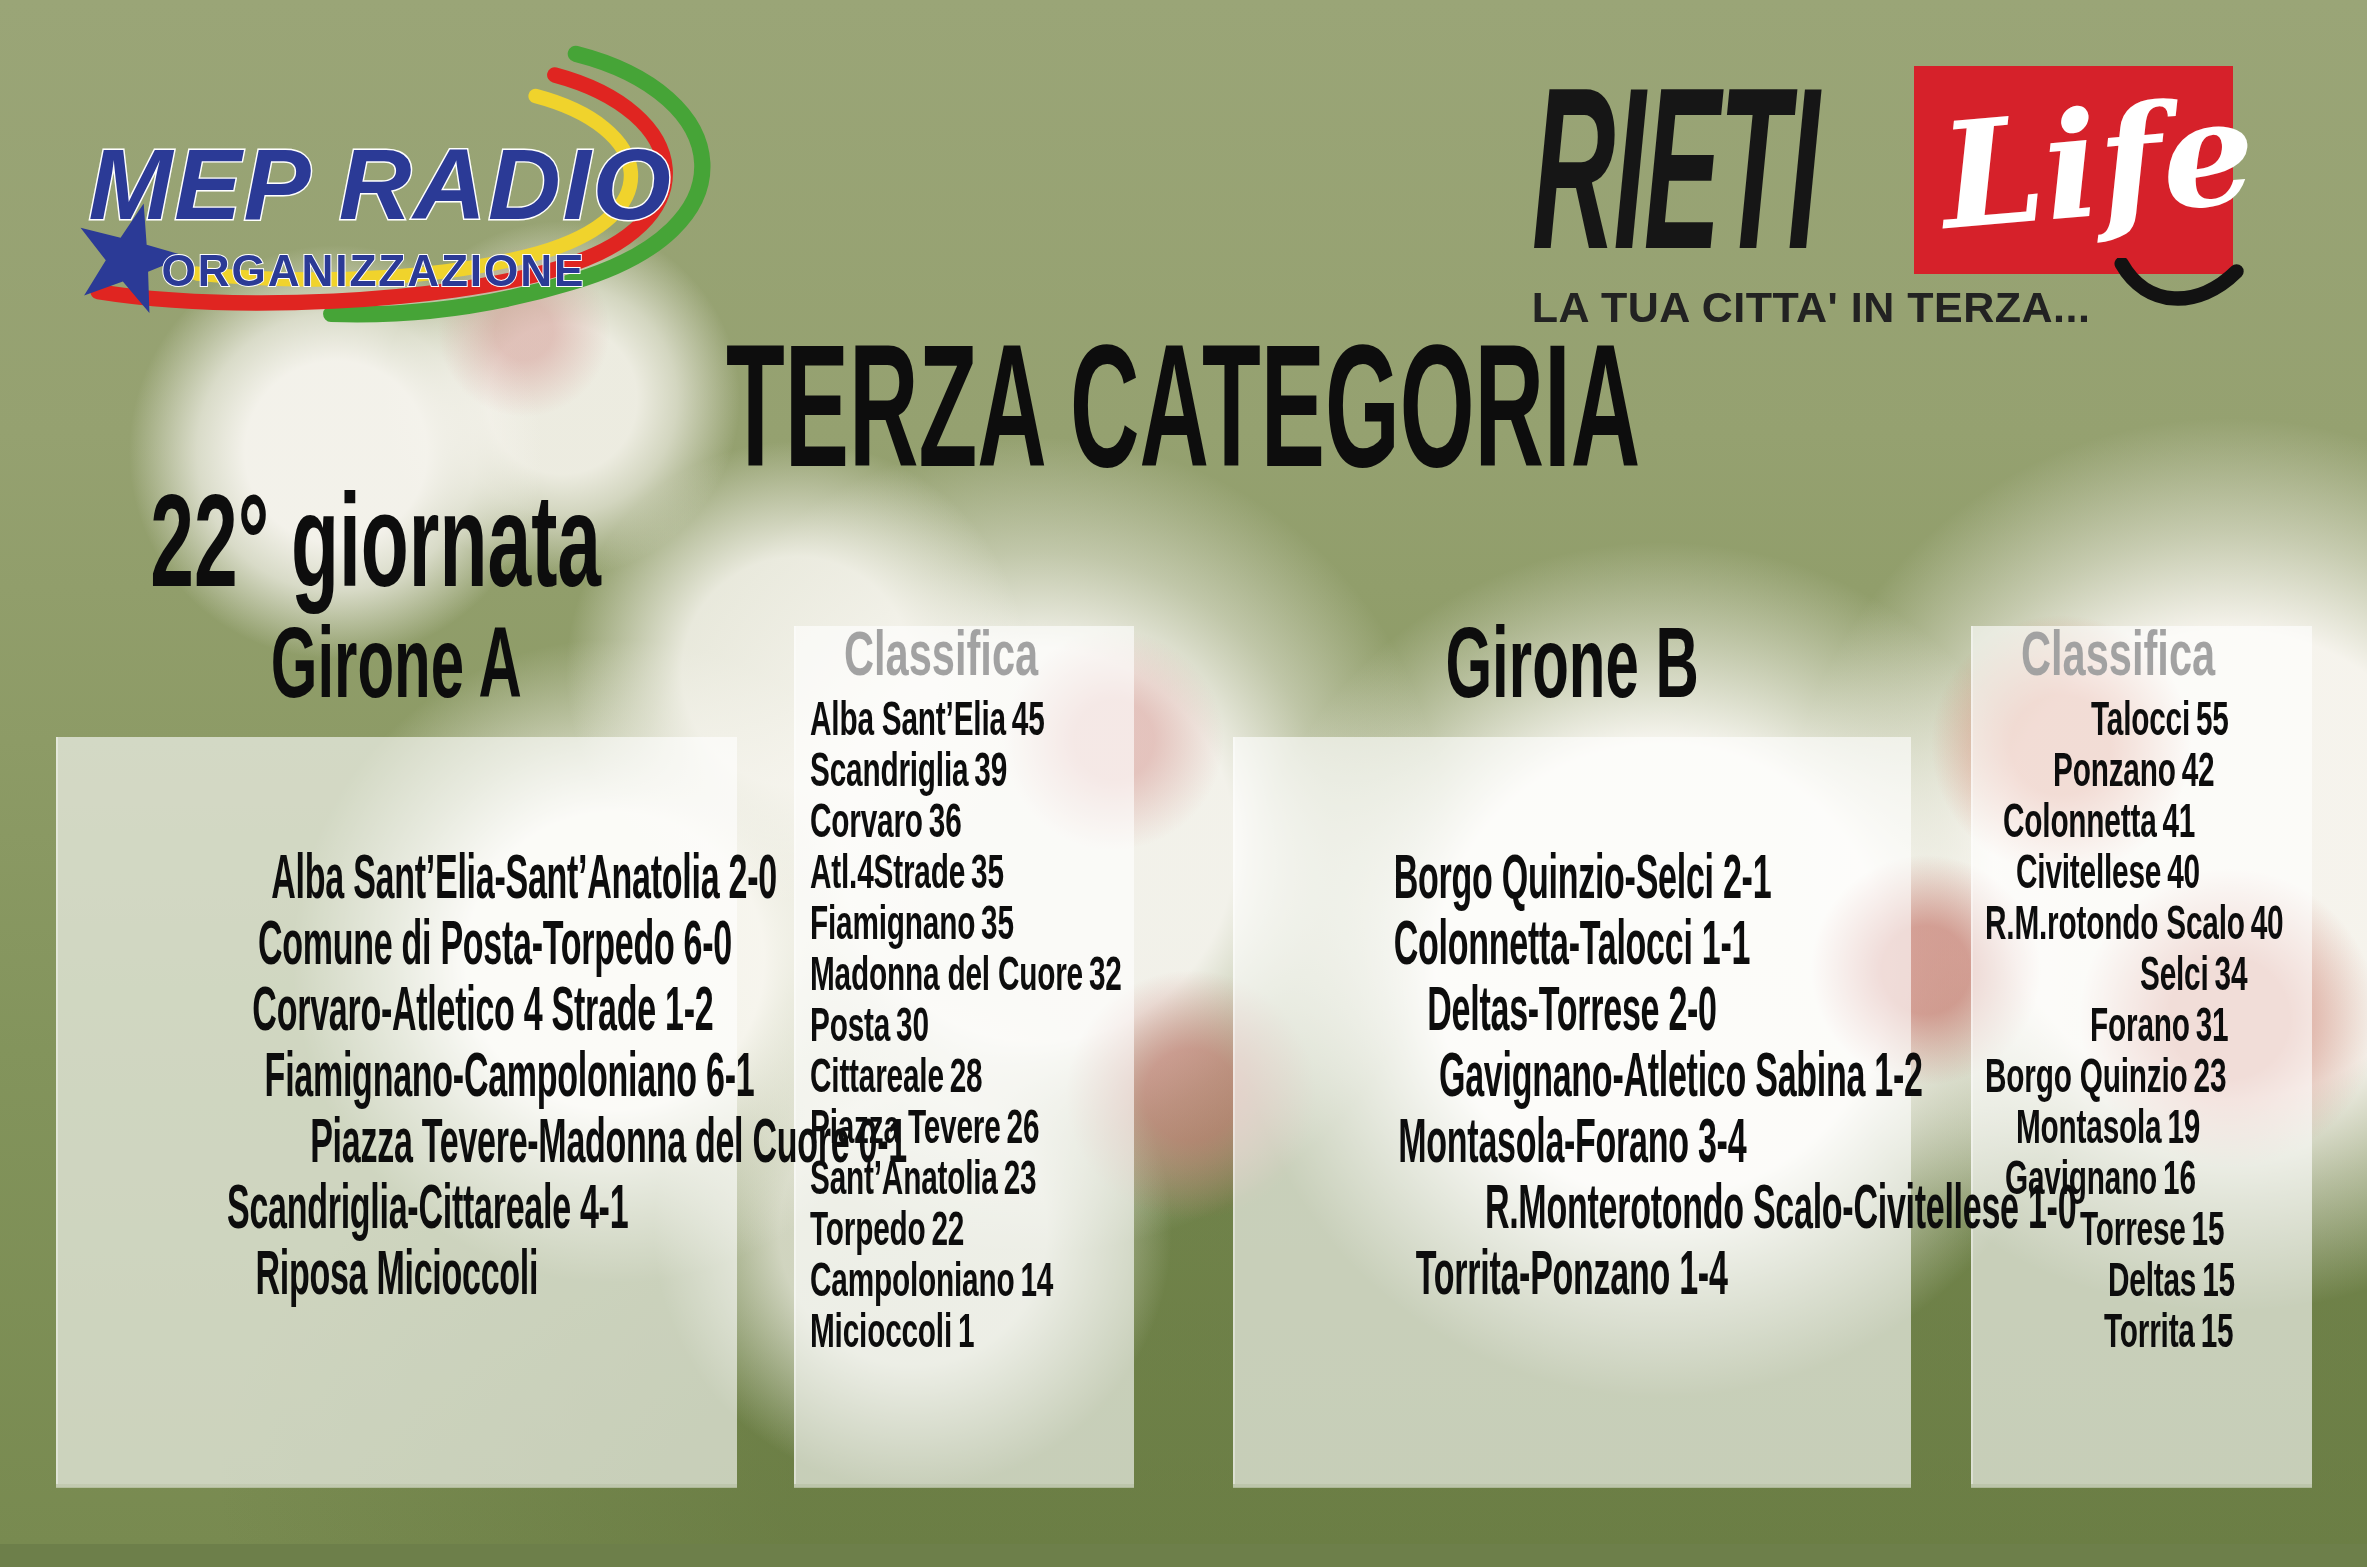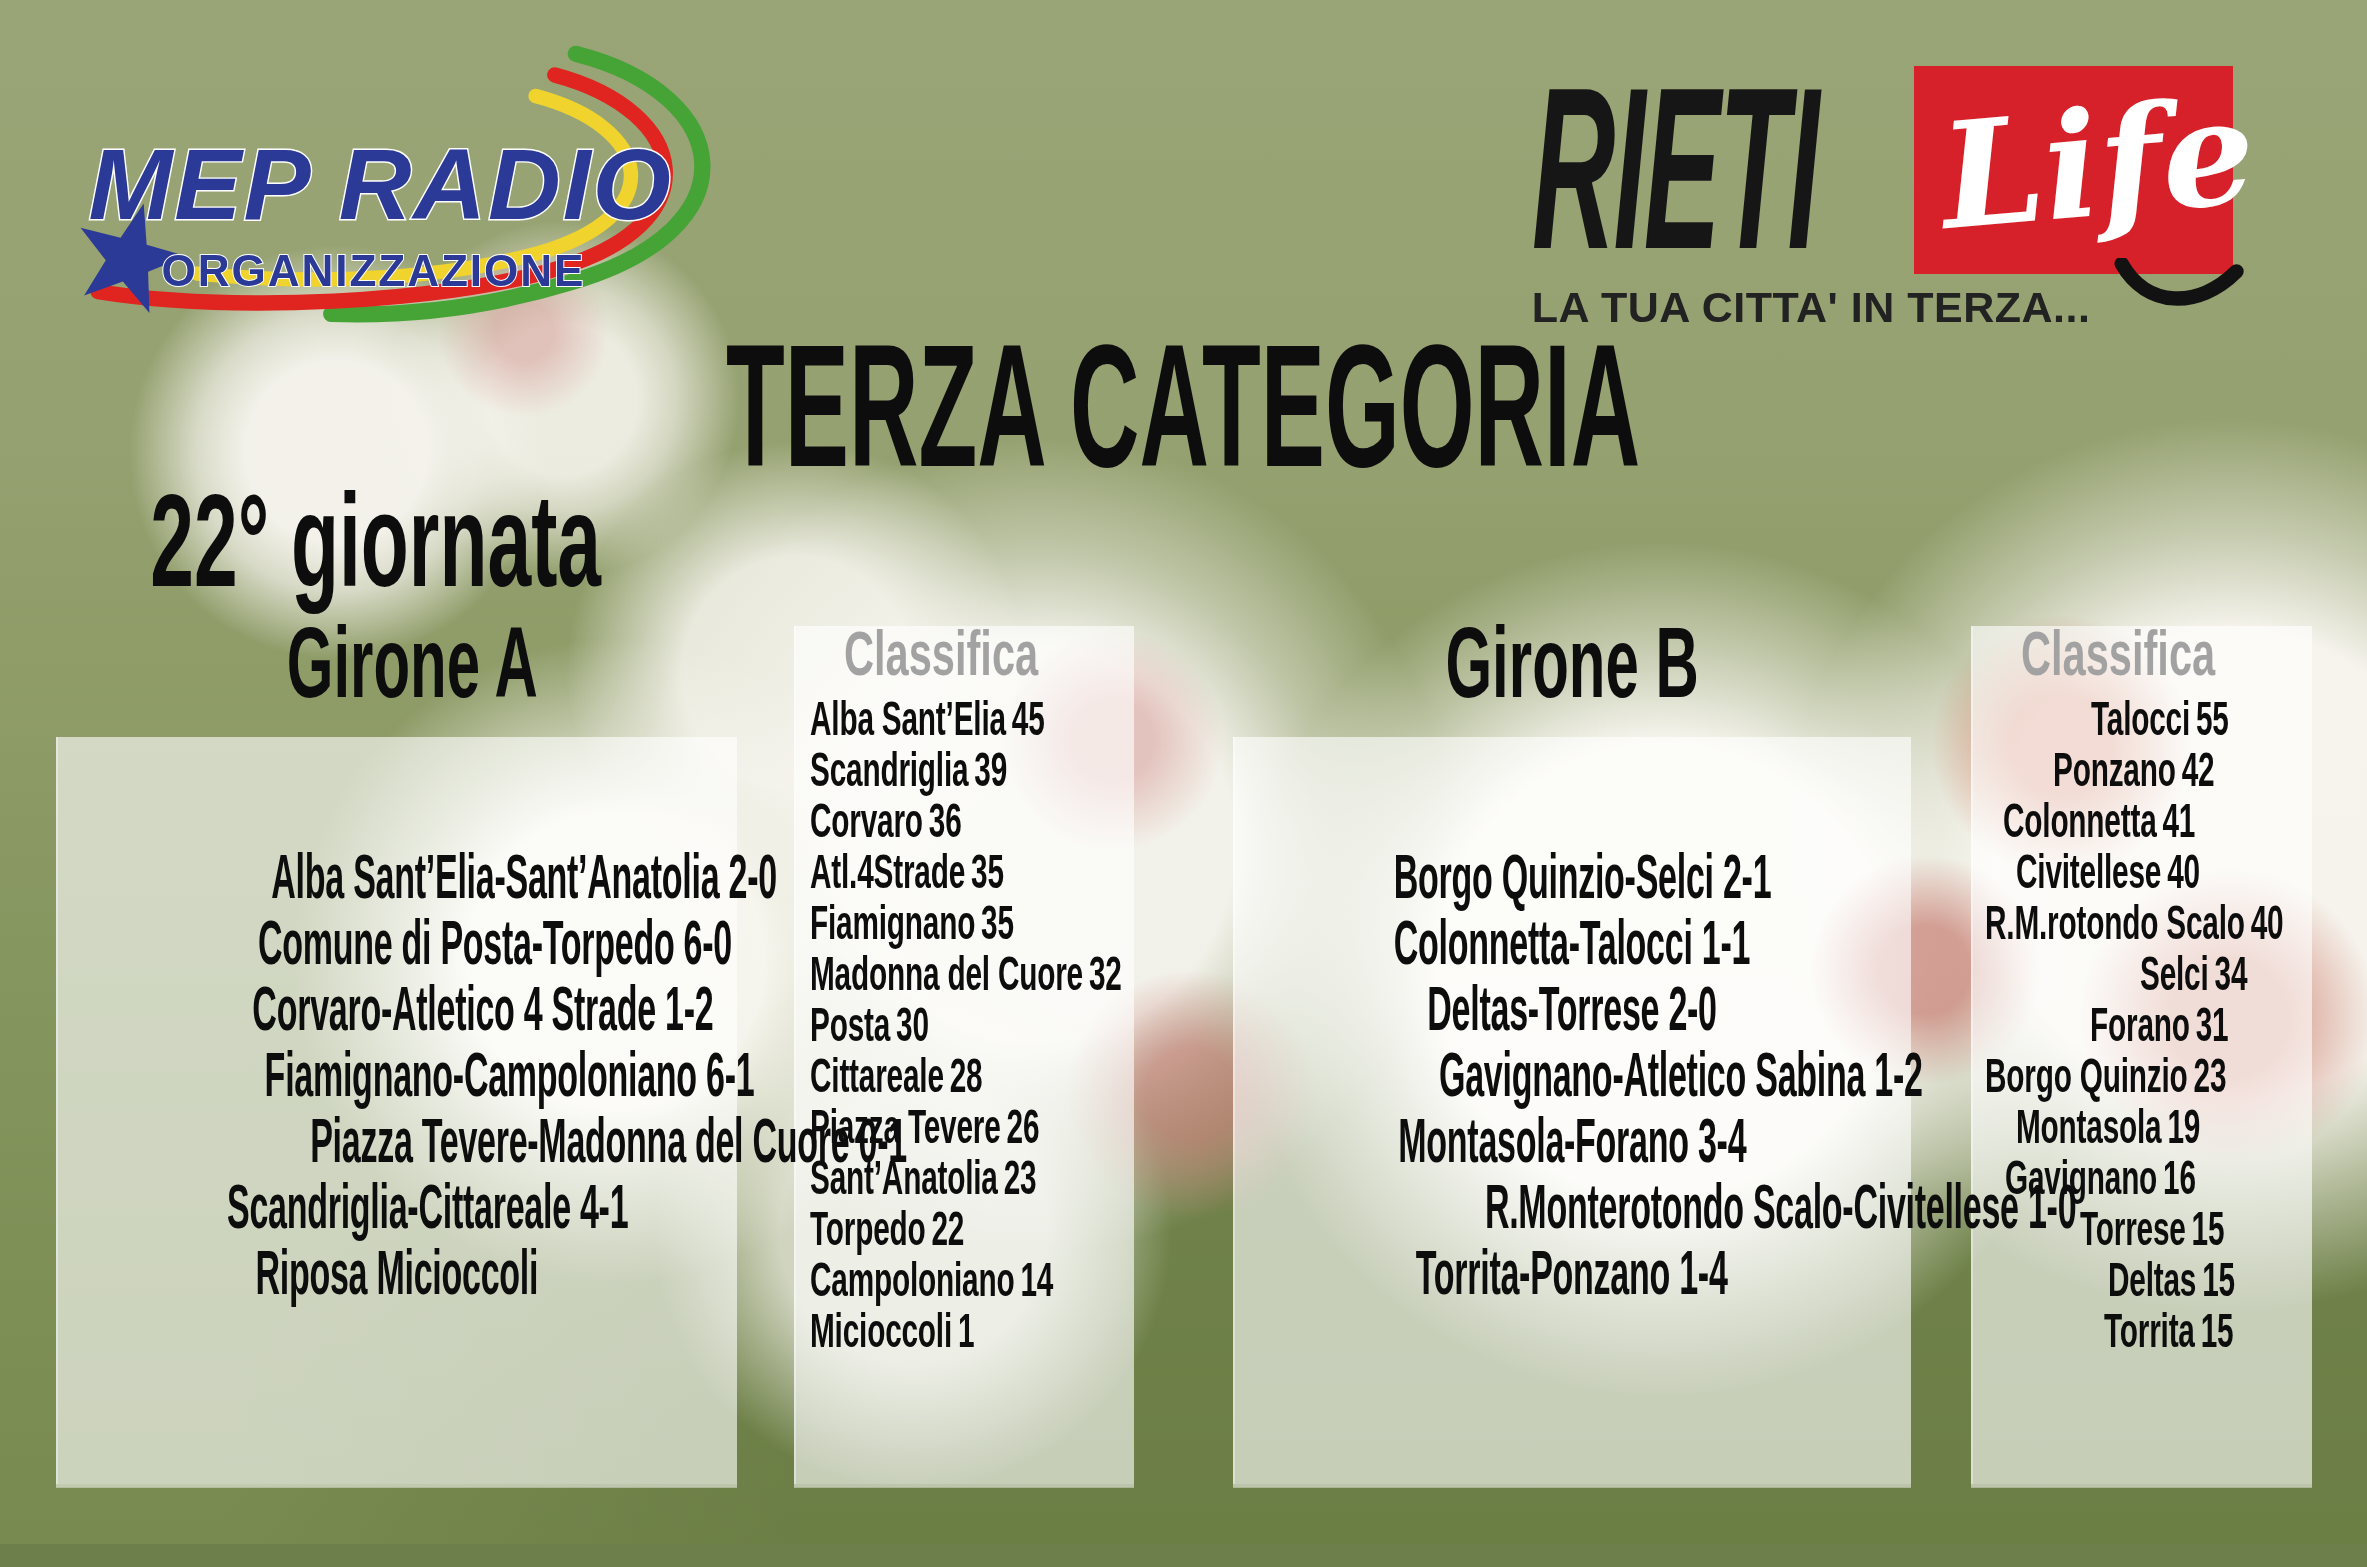--- a/index.html
+++ b/index.html
@@ -46,21 +46,21 @@
   .center .cond{transform-origin:50% 50%;}
   .left .cond{transform-origin:0 50%;}
 
   .title-wrap{position:absolute;left:0;top:324px;width:2367px;text-align:center;line-height:163px;}
   .title-wrap .cond{font-size:175px;transform:scaleX(.55);letter-spacing:0;}
   .subtitle-wrap{position:absolute;left:0;top:469px;width:2367px;text-align:left;line-height:144px;}
   .subtitle-wrap .cond{font-size:131px;transform:scaleX(.6);}
 
   .girone-heading{position:absolute;top:609px;text-align:center;line-height:106px;}
   .girone-heading .cond{font-size:100px;transform:scaleX(.6);}
-  .girone-heading.a{left:72px;width:681px;text-decoration:underline;}
+  .girone-heading.a{left:56px;width:681px;text-decoration:underline;}
   .girone-heading.b{left:1233px;width:678px;}
 
   .classifica-heading{position:absolute;top:623px;text-align:left;line-height:60px;}
   .classifica-heading .cond{font-size:63px;transform:scaleX(.66);}
   .classifica-heading.a{left:794px;width:340px;}
   .classifica-heading.b{left:1971px;width:341px;}
 
   ul.results{
     list-style:none;margin:0;padding:0;position:absolute;top:843px;text-align:center;
   }

